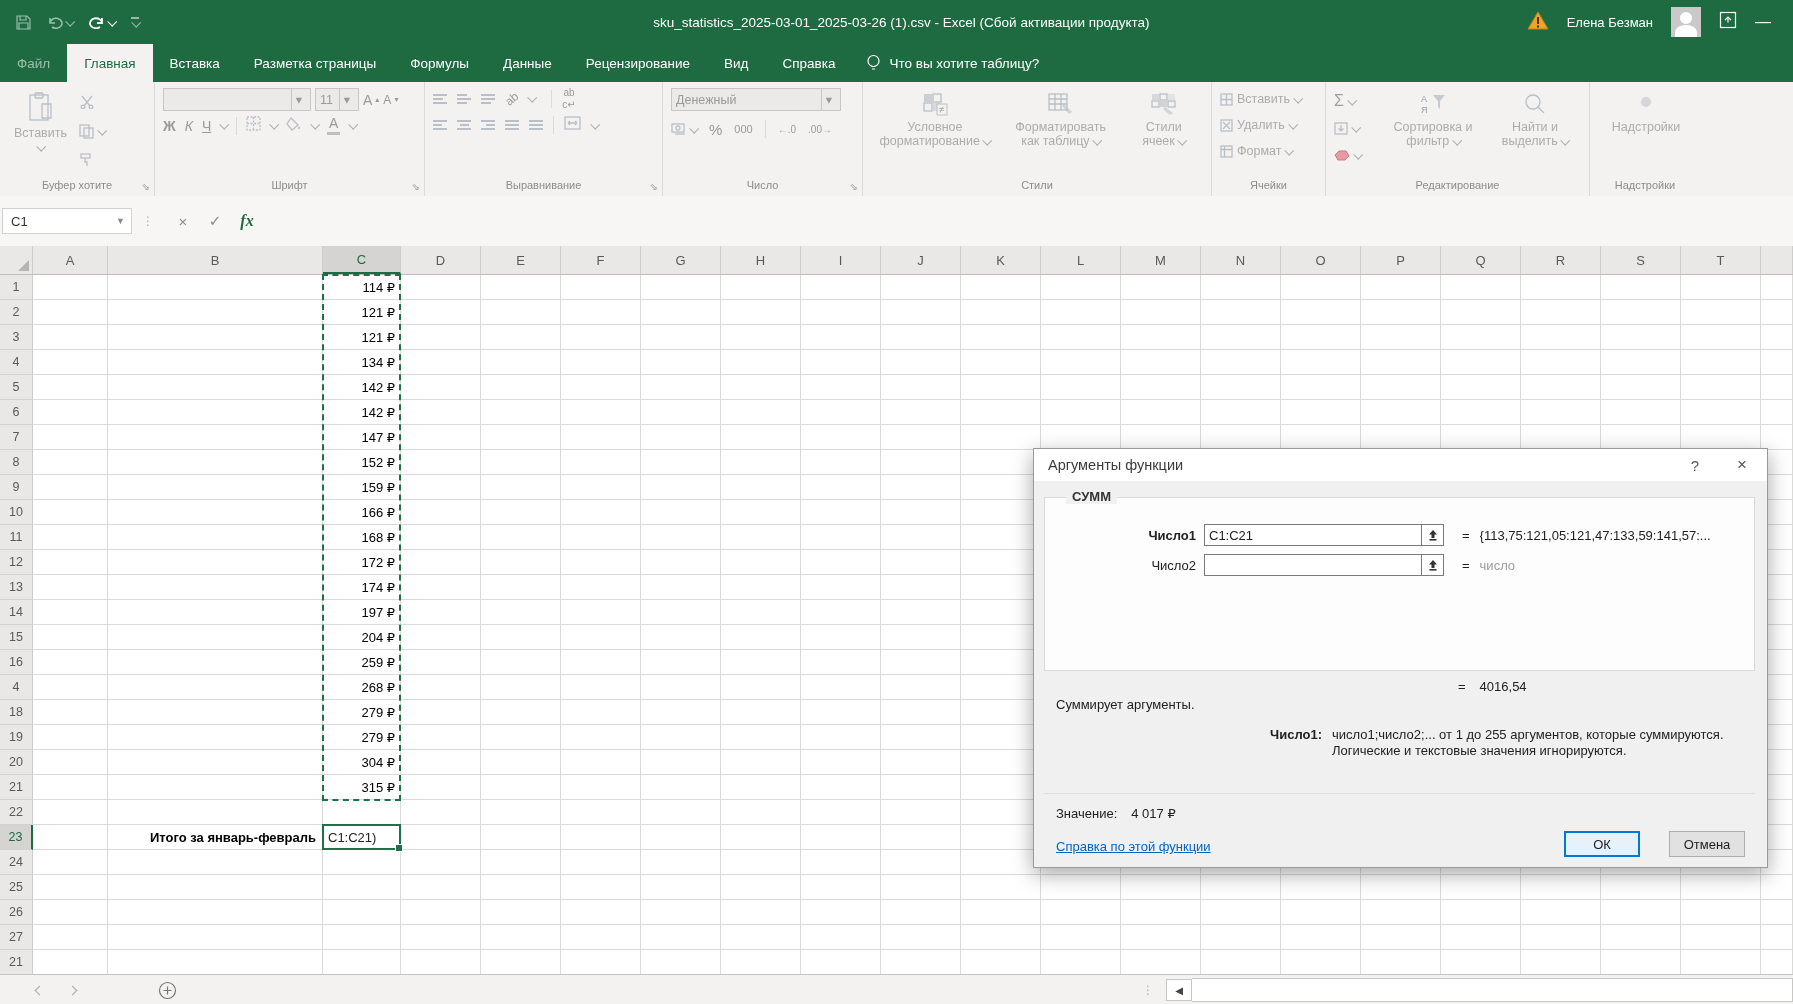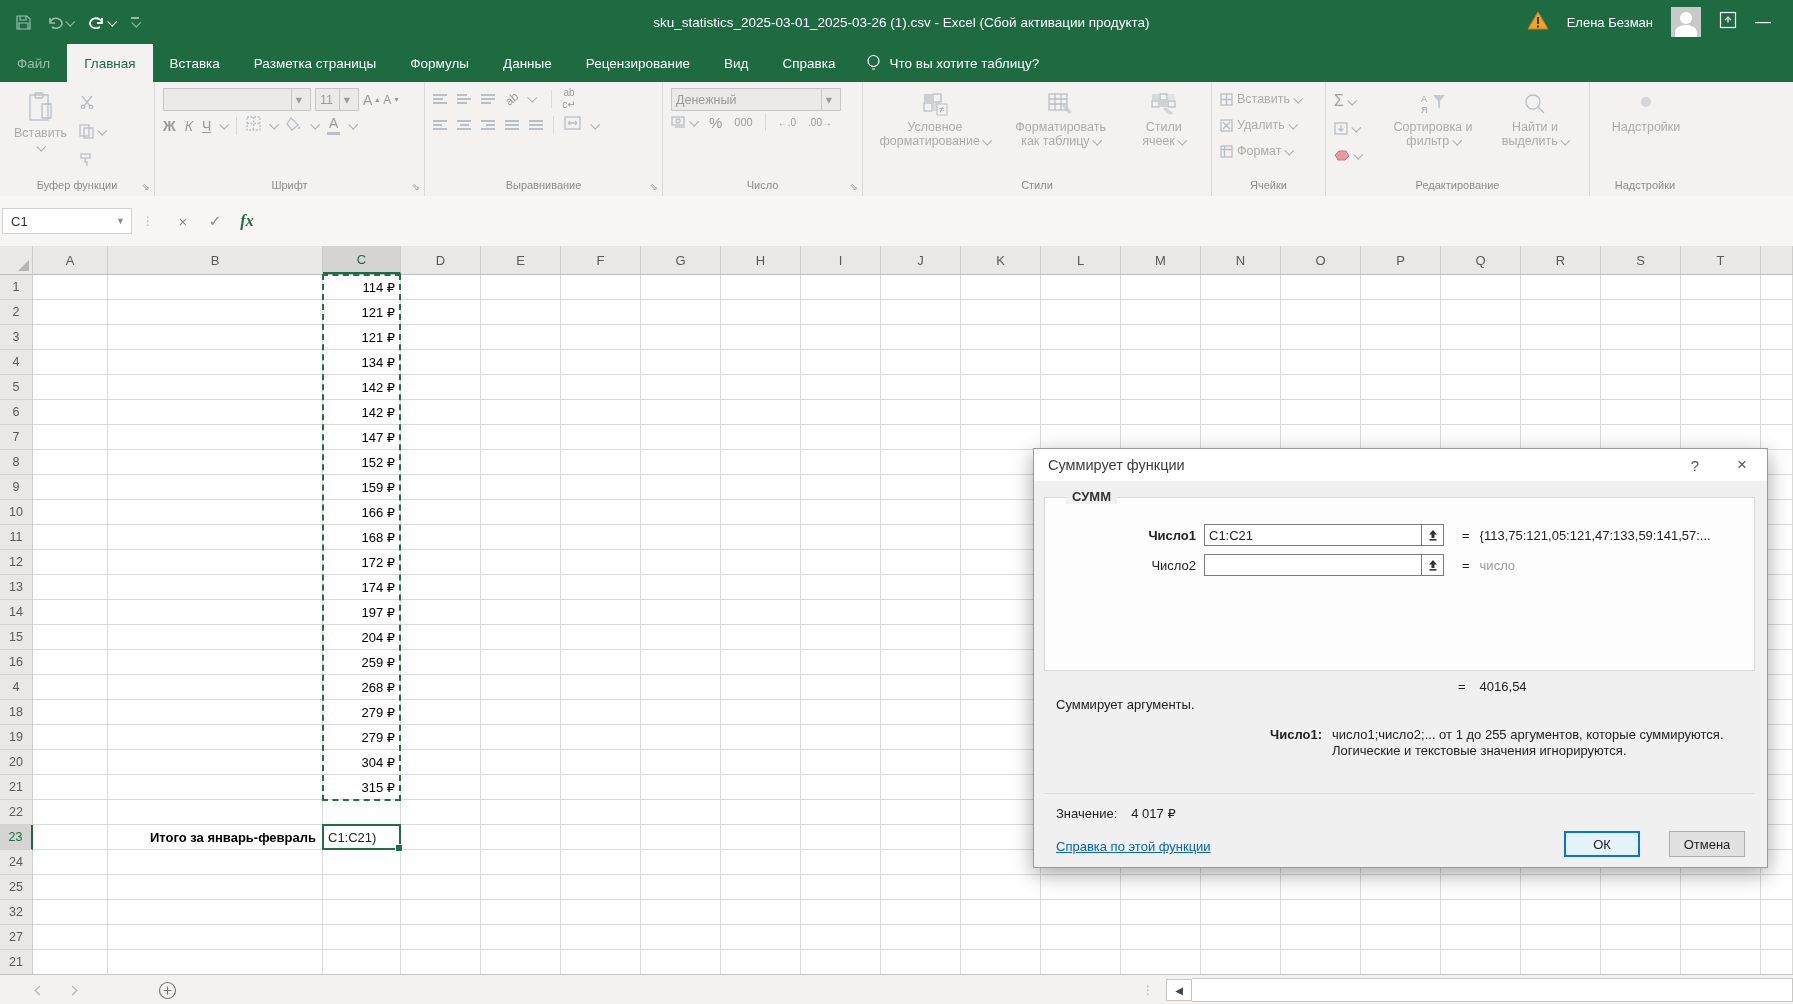--- a/index.html
+++ b/index.html
@@ -212,21 +212,21 @@
           </span>
           <span class="minirow">
             <svg width="14" height="14" viewBox="0 0 14 14">
                 <rect x="2" y="1" width="9" height="4" class="icn"></rect>
                 <path d="M6 5 v4 h2 v4" class="icn"></path>
               </svg>
           </span>
         </div>
       </div>
       <div class="rg-label">
-          <span>Буфер функции</span>
+          <span>Буфер хотите</span>
           <span class="launcher">⇘</span>
         </div>
     </div>
 
     <div class="rgroup" style="width:270px;">
       <div class="rg-body" style="flex-direction:column;gap:5px;">
         <div style="display:flex;gap:4px;align-items:center;">
           <div class="combo" style="width:148px;">
               <span></span>
               <span class="arr">▾</span>
@@ -327,21 +327,21 @@
           <span class="chv" style="color:#adadad;"></span>
         </div>
       </div>
       <div class="rg-label">
           <span>Выравнивание</span>
           <span class="launcher">⇘</span>
         </div>
     </div>
 
     <div class="rgroup" style="width:200px;">
-      <div class="rg-body" style="flex-direction:column;gap:2px;">
+      <div class="rg-body" style="flex-direction:column;gap:9px;">
         <div class="combo" style="width:170px;">
             <span>Денежный</span>
             <span class="arr">▾</span>
           </div>
         <div style="display:flex;gap:12px;align-items:center;">
           <span style="display:flex;align-items:center;gap:2px;">
               <svg width="17" height="14" viewBox="0 0 17 14">
                 <rect x="1" y="2" width="12" height="8" class="icn"></rect>
                 <circle cx="7" cy="6" r="2" class="icn"></circle>
                 <path d="M4 12 h10" class="icn"></path>
@@ -1127,21 +1127,21 @@
           <div class="gcell" style="width: 80px;"></div>
           <div class="gcell" style="width: 80px;"></div>
           <div class="gcell" style="width: 80px;"></div>
           <div class="gcell" style="width: 80px;"></div>
           <div class="gcell" style="width: 80px;"></div>
           <div class="gcell" style="width: 80px;"></div>
           <div class="gcell" style="width: 80px;"></div>
           <div class="gcell" style="flex: 1 1 0%;"></div>
         </div>
         <div class="grow">
-          <div class="rowh">32</div>
+          <div class="rowh">26</div>
           <div class="gcell" style="width: 75px;"></div>
           <div class="gcell" style="width: 215px;"></div>
           <div class="gcell" style="width: 78px;"></div>
           <div class="gcell" style="width: 80px;"></div>
           <div class="gcell" style="width: 80px;"></div>
           <div class="gcell" style="width: 80px;"></div>
           <div class="gcell" style="width: 80px;"></div>
           <div class="gcell" style="width: 80px;"></div>
           <div class="gcell" style="width: 80px;"></div>
           <div class="gcell" style="width: 80px;"></div>
@@ -1221,21 +1221,21 @@
     </div>
     <div id="tab-right">
       <span class="dots" style="margin-right:12px;">⋮</span>
       <div id="hscroll-left">◀</div>
       <div id="hscroll-track"></div>
     </div>
   </div>
 
   <div id="dialog">
     <div id="dlg-titlebar">
-      <span id="dlg-title">Суммирует функции</span>
+      <span id="dlg-title">Аргументы функции</span>
       <span id="dlg-btns">
         <span>?</span>
         <span style="font-size:17px;">×</span>
       </span>
     </div>
 
     <div id="dlg-panel"></div>
     <div id="dlg-fn">СУММ</div>
 
     <div class="argrow" style="left:100px;top:75px;">

